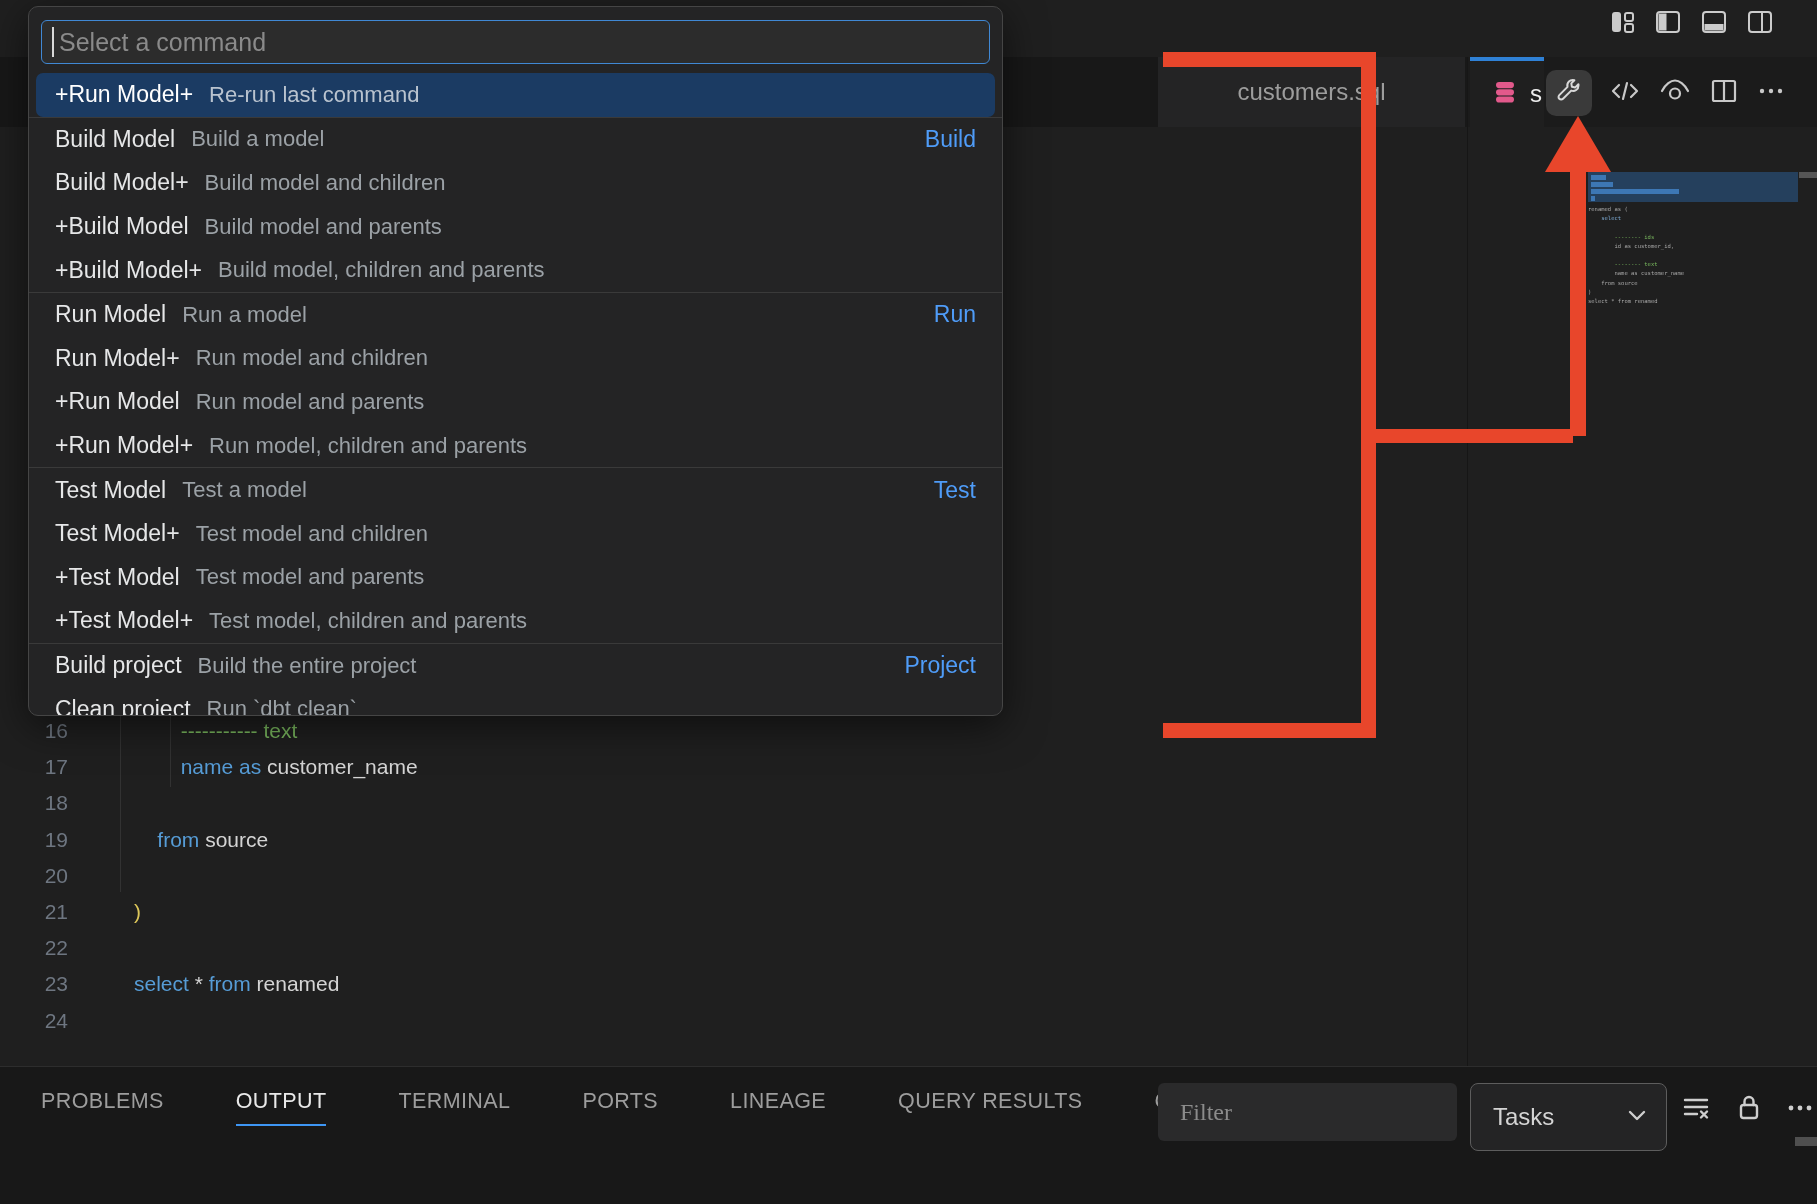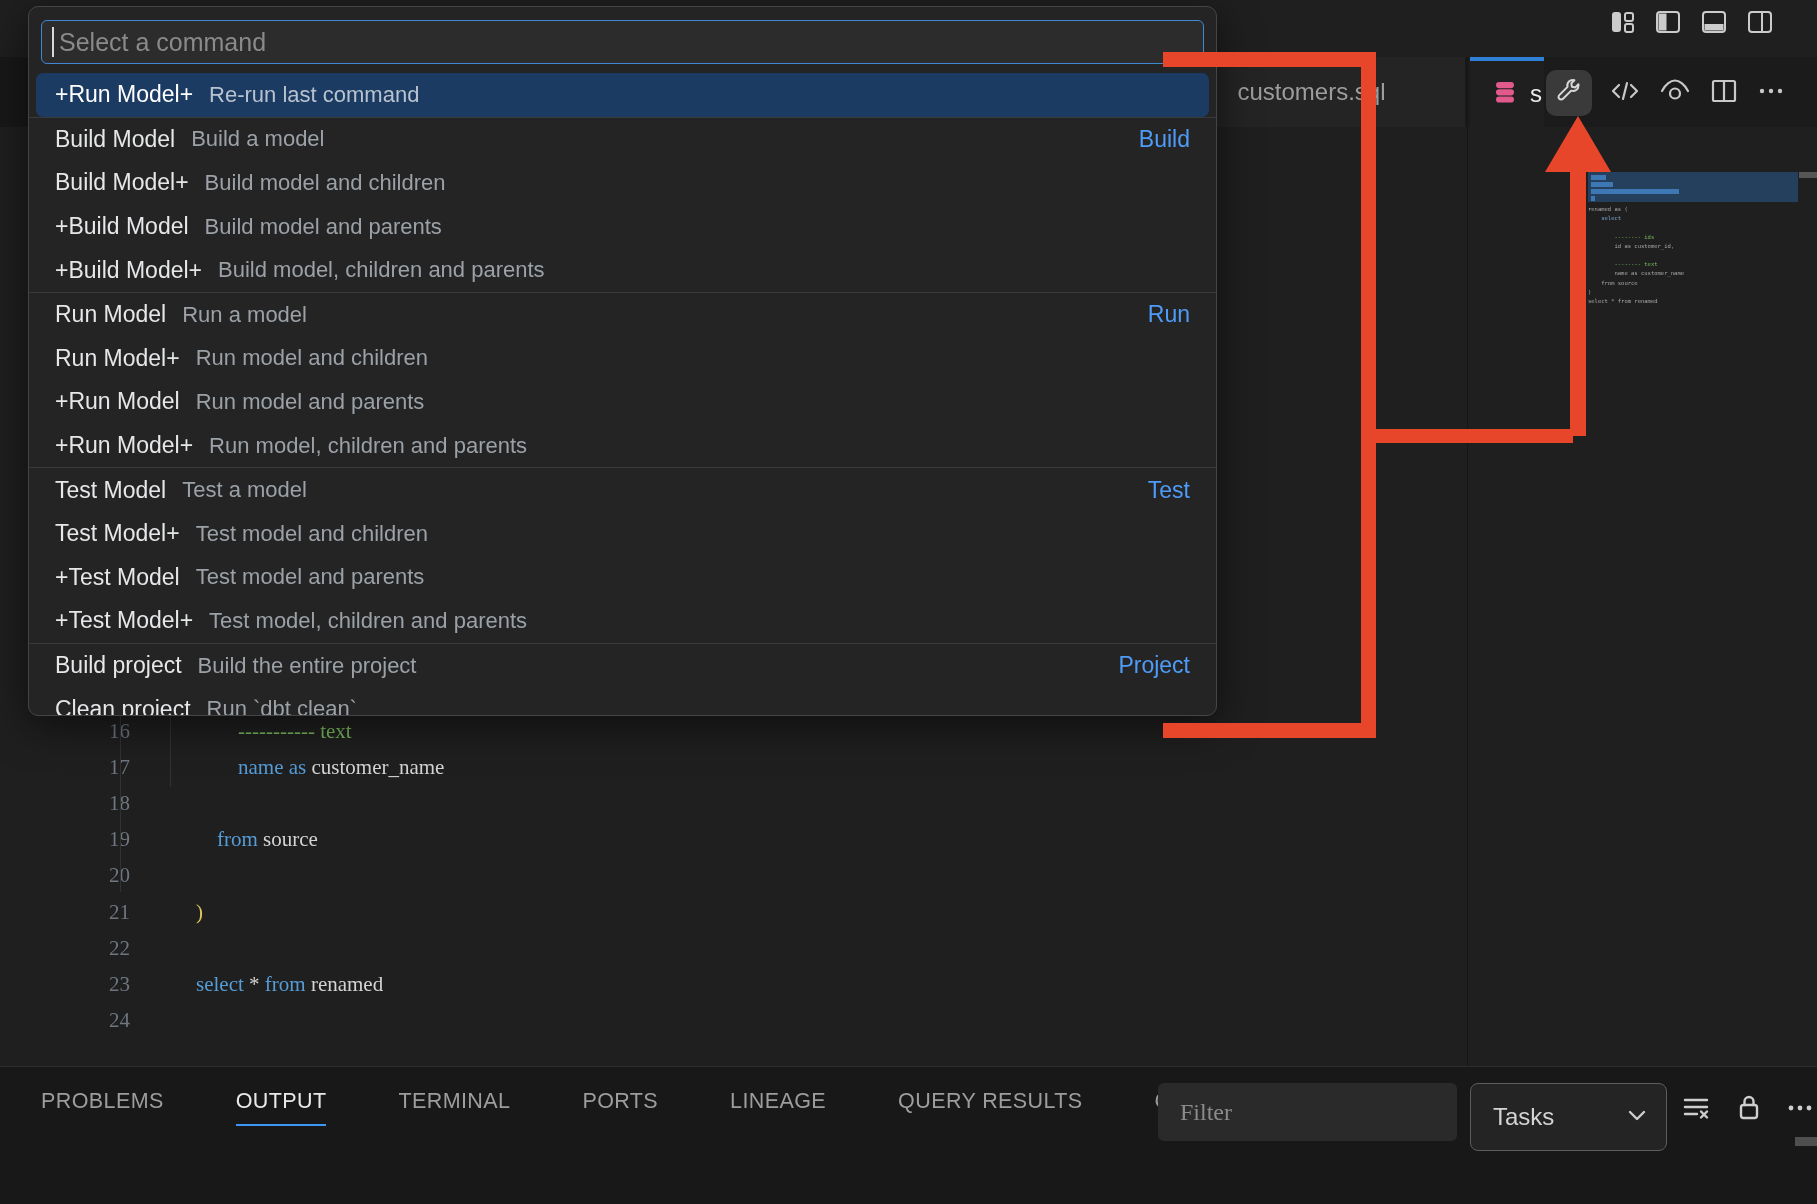--- a/index.html
+++ b/index.html
@@ -26,39 +26,39 @@
   .g2-tab .tlabel{margin-left:12px;color:#ededed;font-size:24px;font-weight:500;}
   .g2-actions{position:absolute;left:78px;top:12px;height:48px;display:flex;align-items:center;gap:17px;}
   .wrench-btn{width:46px;height:46px;background:#3a3a3a;border-radius:10px;display:flex;align-items:center;justify-content:center;}
   
   .minimap{position:absolute;left:120px;top:115px;width:210px;}
   .mm-sel{position:relative;width:210px;height:30px;background:#25405d;}
   .mm-bar{position:absolute;left:3px;height:5px;background:#3d77b4;}
   .mm-lines{margin-top:3px;font-family:"DejaVu Sans Mono",monospace;font-size:5.5px;line-height:9.2px;white-space:pre;}
   .mm-scroll{position:absolute;left:331px;top:115px;width:19px;height:6px;background:#565656;}
   
-  .palette{position:absolute;left:28px;top:6px;width:1189px;height:710px;background:#242425;
+  .palette{position:absolute;left:28px;top:6px;width:975px;height:710px;background:#242425;
     border:1px solid #454545;border-radius:10px;box-shadow:0 10px 40px rgba(0,0,0,.55);
     overflow:hidden;z-index:40;box-sizing:border-box;}
   .pal-inputwrap{margin:13px 12px 9px;height:44px;background:#2c2c2c;border:1.5px solid #4088d4;border-radius:6px;
     display:flex;align-items:center;padding:0 10px;box-sizing:border-box;}
   .pal-caret{width:2px;height:30px;background:#d8d8d8;margin-right:3px;flex:none;}
   .pal-input{flex:1;background:transparent;border:none;outline:none;color:#dddddd;font-size:25px;font-family:"Liberation Sans",sans-serif;}
   .pal-input::placeholder{color:#8a8a8a;}
   .pal-group{border-top:1px solid #3a3a3a;}
   .pal-group:first-child{border-top:none;}
   .pal-item{height:43.6px;display:flex;align-items:center;padding:0 26px;}
   .pal-item .lbl{color:#e6e7e8;font-size:23px;white-space:pre;}
   .pal-item .dsc{color:#9ba1a6;font-size:22px;margin-left:16px;white-space:pre;}
   .pal-item .bdg{margin-left:auto;color:var(--badge);font-size:23px;}
   .pal-item.selected{margin:0 7px;padding:0 19px;border-radius:7px;background:var(--sel);}
   .pal-item.selected .lbl{color:#ffffff;font-weight:500;}
   .pal-item.selected .dsc{color:#b9c3cf;}
   
-  .code{position:absolute;left:16px;top:713px;width:1230px;font-family:Liberation Serif, serif;font-size:21px;padding-left:46px;}
+  .code{position:absolute;left:0;top:713px;width:1230px;font-family:Liberation Sans, sans-serif;font-size:21px;}
   .code-line{height:36.2px;display:flex;align-items:center;}
   .code-line .gut{width:68px;text-align:right;color:#6e7681;flex:none;}
   .code-line .src{margin-left:66px;white-space:pre;}
   .tk-plain{color:#d4d4d4;} .tk-kw{color:#569cd6;} .tk-comment{color:#79b85e;} .tk-bracket{color:#dcc65a;}
   .guide{position:absolute;width:1px;background:#323232;}
   
   .red{position:absolute;background:var(--red);z-index:60;}
   .red-head{position:absolute;left:1545px;top:116px;width:0;height:0;z-index:60;
     border-left:33px solid transparent;border-right:33px solid transparent;border-bottom:56px solid var(--red);}
   

